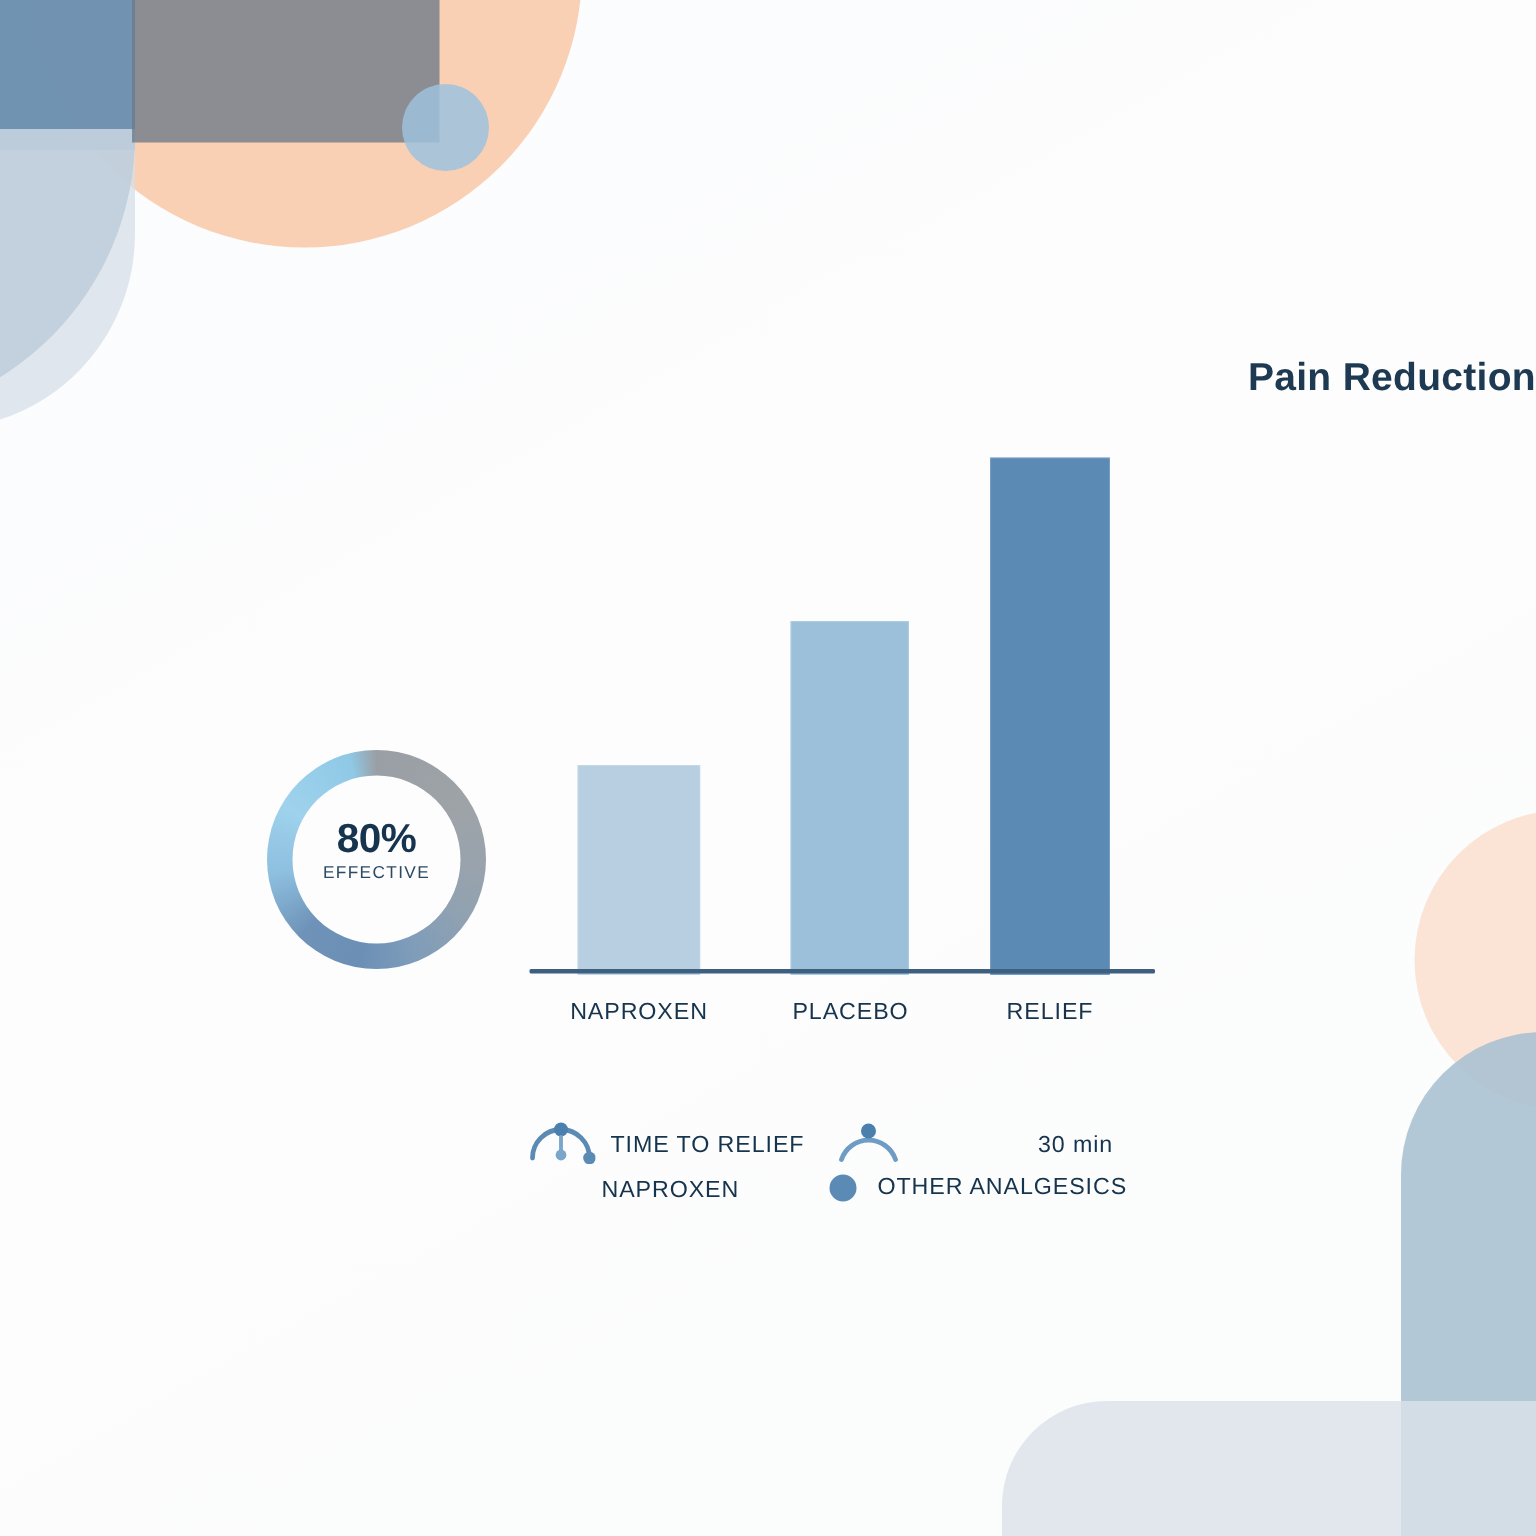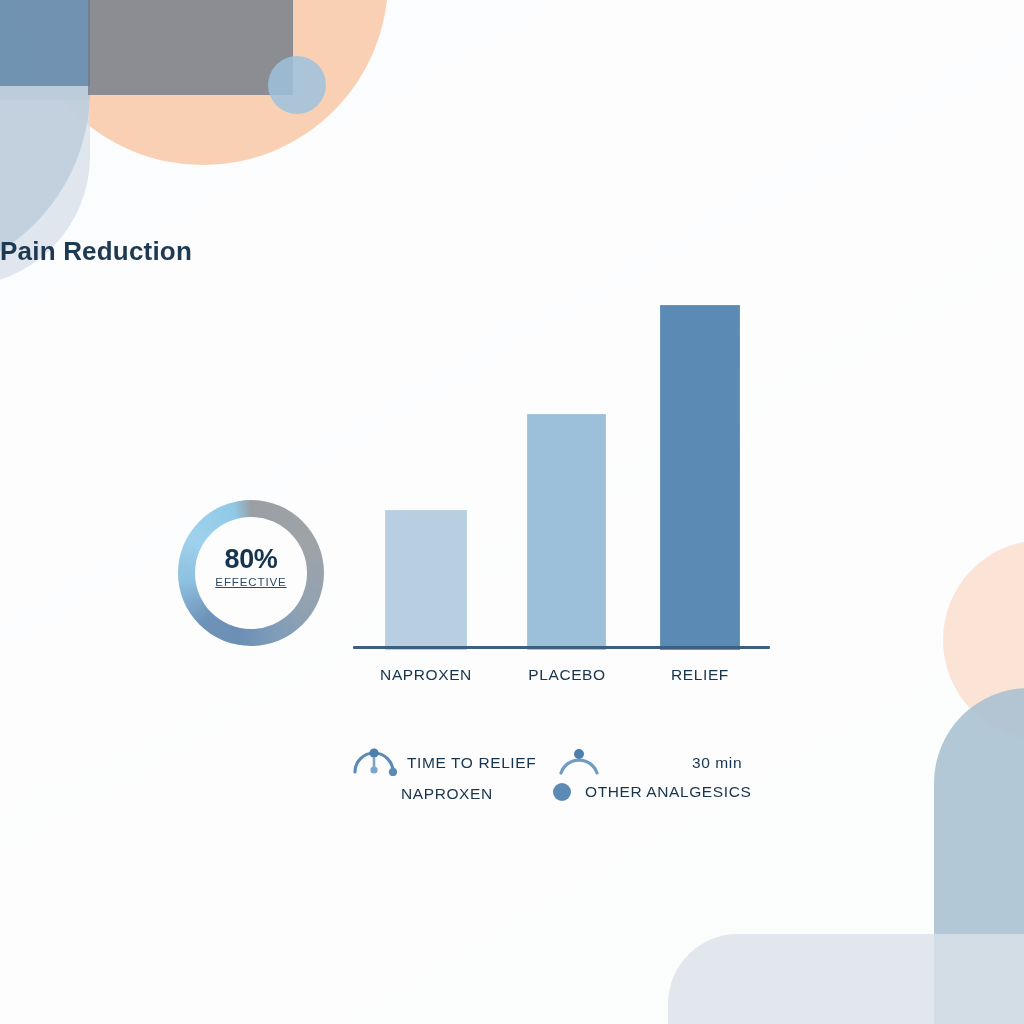--- a/index.html
+++ b/index.html
@@ -80,21 +80,21 @@
     border-top-left-radius: 70px;
     background: #dae2e8;
     opacity: 0.82;
   }
 
   
   .chart-title {
     position: absolute;
     left: 0; right: 0;
     top: 236px;
-    text-align: left;
+    text-align: right;
     font-size: 26px;
     font-weight: bold;
     color: #1d3a52;
     letter-spacing: 0.2px;
   }
 
   
   #bars { position: absolute; left: 353px; top: 295px; width: 417px; height: 355px; }
   .bar {
     position: absolute;
@@ -171,21 +171,20 @@
     letter-spacing: -0.3px;
   }
   .donut-sub {
     position: absolute;
     left: 0; right: 0;
     top: 76px;
     text-align: center;
     font-size: 11.5px;
     color: #2b4a63;
     letter-spacing: 0.9px;
-    text-decoration: underline;
   }
 
   
   #legend {
     position: absolute;
     left: 335px;
     top: 742px;
     width: 460px;
     height: 80px;
   }

